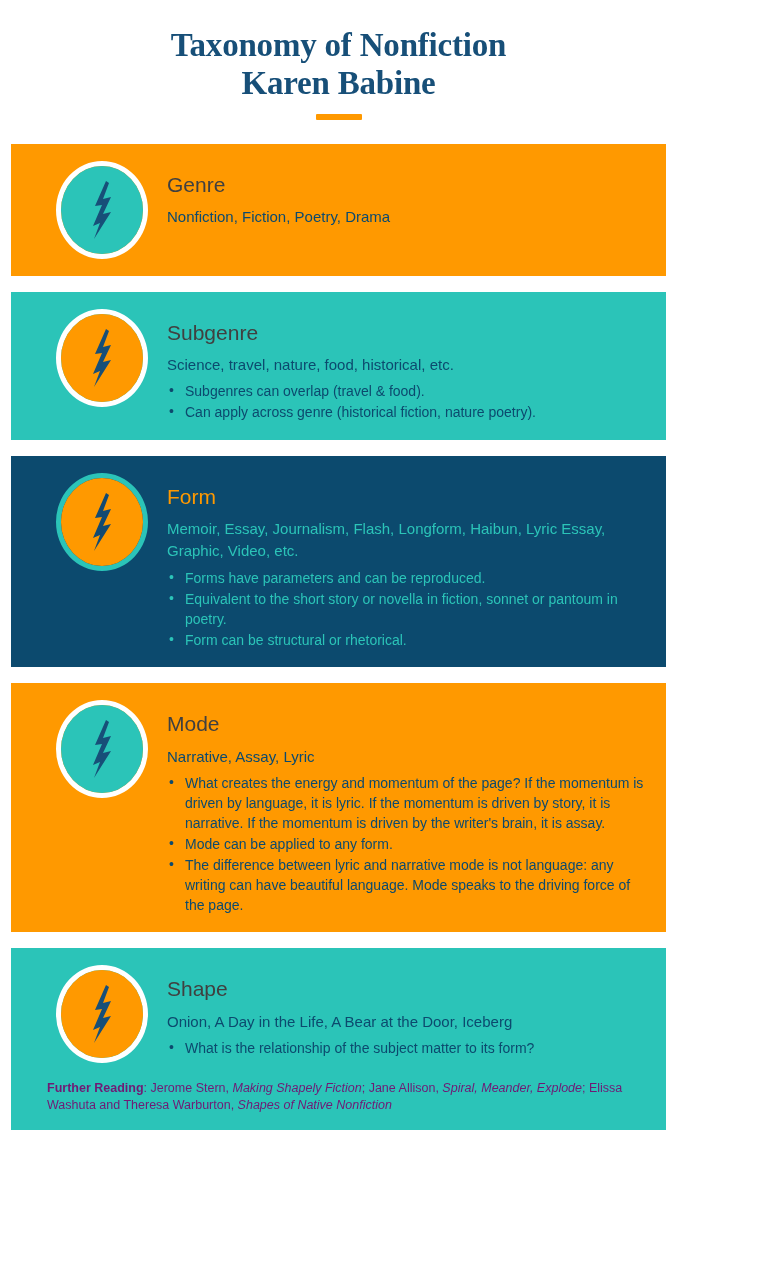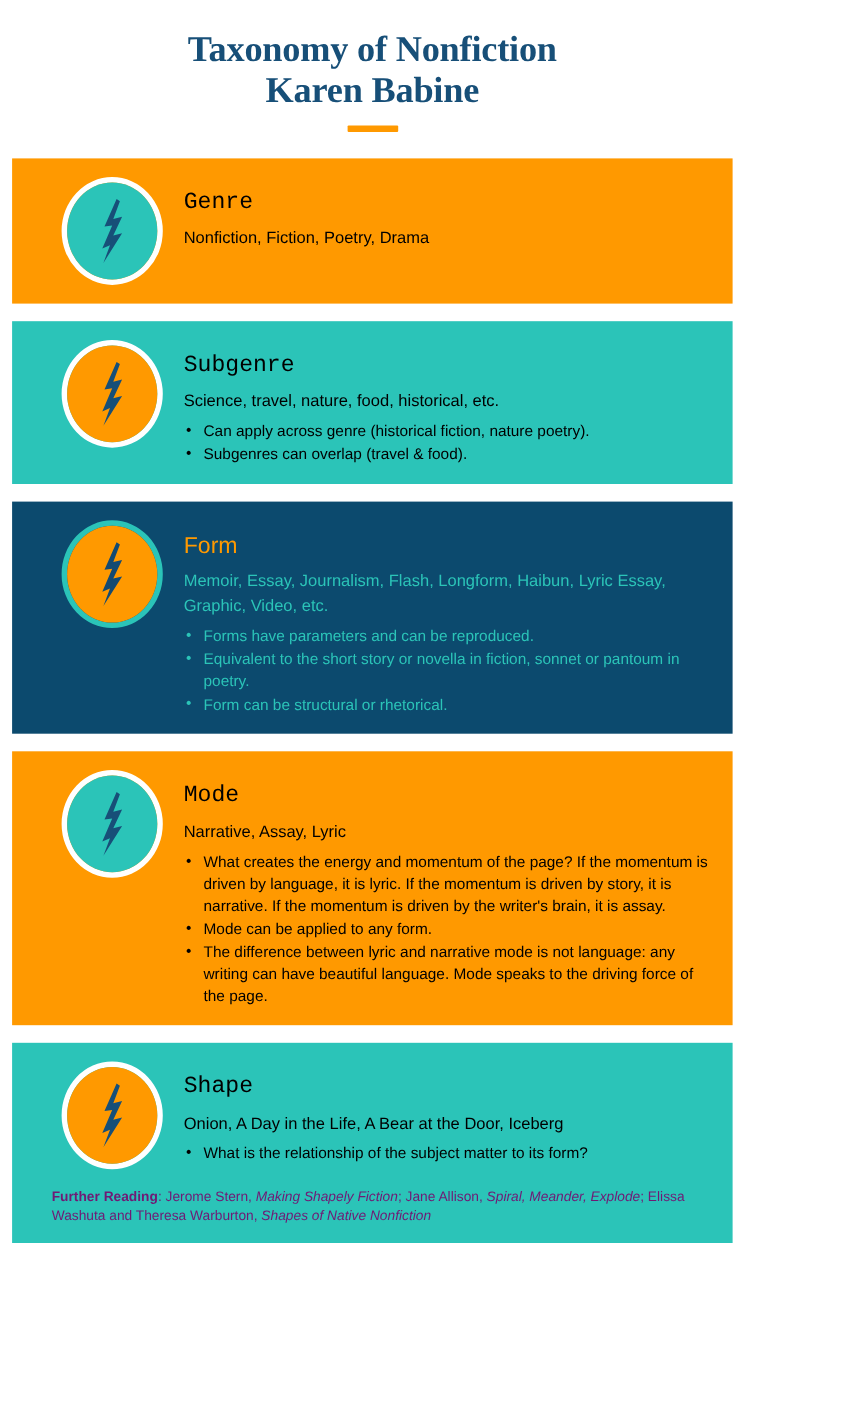--- a/index.html
+++ b/index.html
@@ -133,23 +133,23 @@
   .bullets li::before {
     content: "\2022";
     position: absolute;
     left: 2px;
     top: -1px;
     font-size: 14px;
   }
   .bullets li i { font-style: italic; }
 
   
-  .tx-navy-head  { color: #000000; font-family: Liberation Mono, monospace; }
+  .tx-navy-head  { color: #404040; }
   .tx-orange-head{ color: #FF9900; }
-  .tx-white      { color: #000000; }
+  .tx-white      { color: #0c4a6e; }
   .tx-teal       { color: #2BC4B8; }
 
   
   .footnote {
     margin: 16px 0 2px 0;
     padding-left: 0;
     font-size: 12.5px;
     line-height: 1.35;
     color: #701a75;
   }
@@ -196,22 +196,22 @@
             <svg class="bolt" width="34" height="62" viewBox="0 0 34 62">
               <polygon points="21,2 10,27 17,26 8,47 15,44 9,60 26,33 18,35 26,18 18,20 24,4" fill="#174F78"></polygon>
             </svg>
           </div>
         </div>
       </div>
       <div class="panel-body">
         <h2 class="sec-heading tx-navy-head">Subgenre</h2>
         <p class="sec-subtitle tx-white">Science, travel, nature, food, historical, etc.</p>
         <ul class="bullets tx-white">
+          <li>Subgenres can overlap (travel  &amp; food).</li>
           <li>Can apply across genre (historical  fiction, nature poetry).</li>
-          <li>Subgenres can overlap (travel  &amp; food).</li>
         </ul>
       </div>
     </div>
 
     <div class="panel bg-navy">
       <div class="medallion">
         <div class="medallion-ring ring-teal">
           <div class="medallion-core core-orange">
             <svg class="bolt" width="34" height="62" viewBox="0 0 34 62">
               <polygon points="21,2 10,27 17,26 8,47 15,44 9,60 26,33 18,35 26,18 18,20 24,4" fill="#134A72"></polygon>

